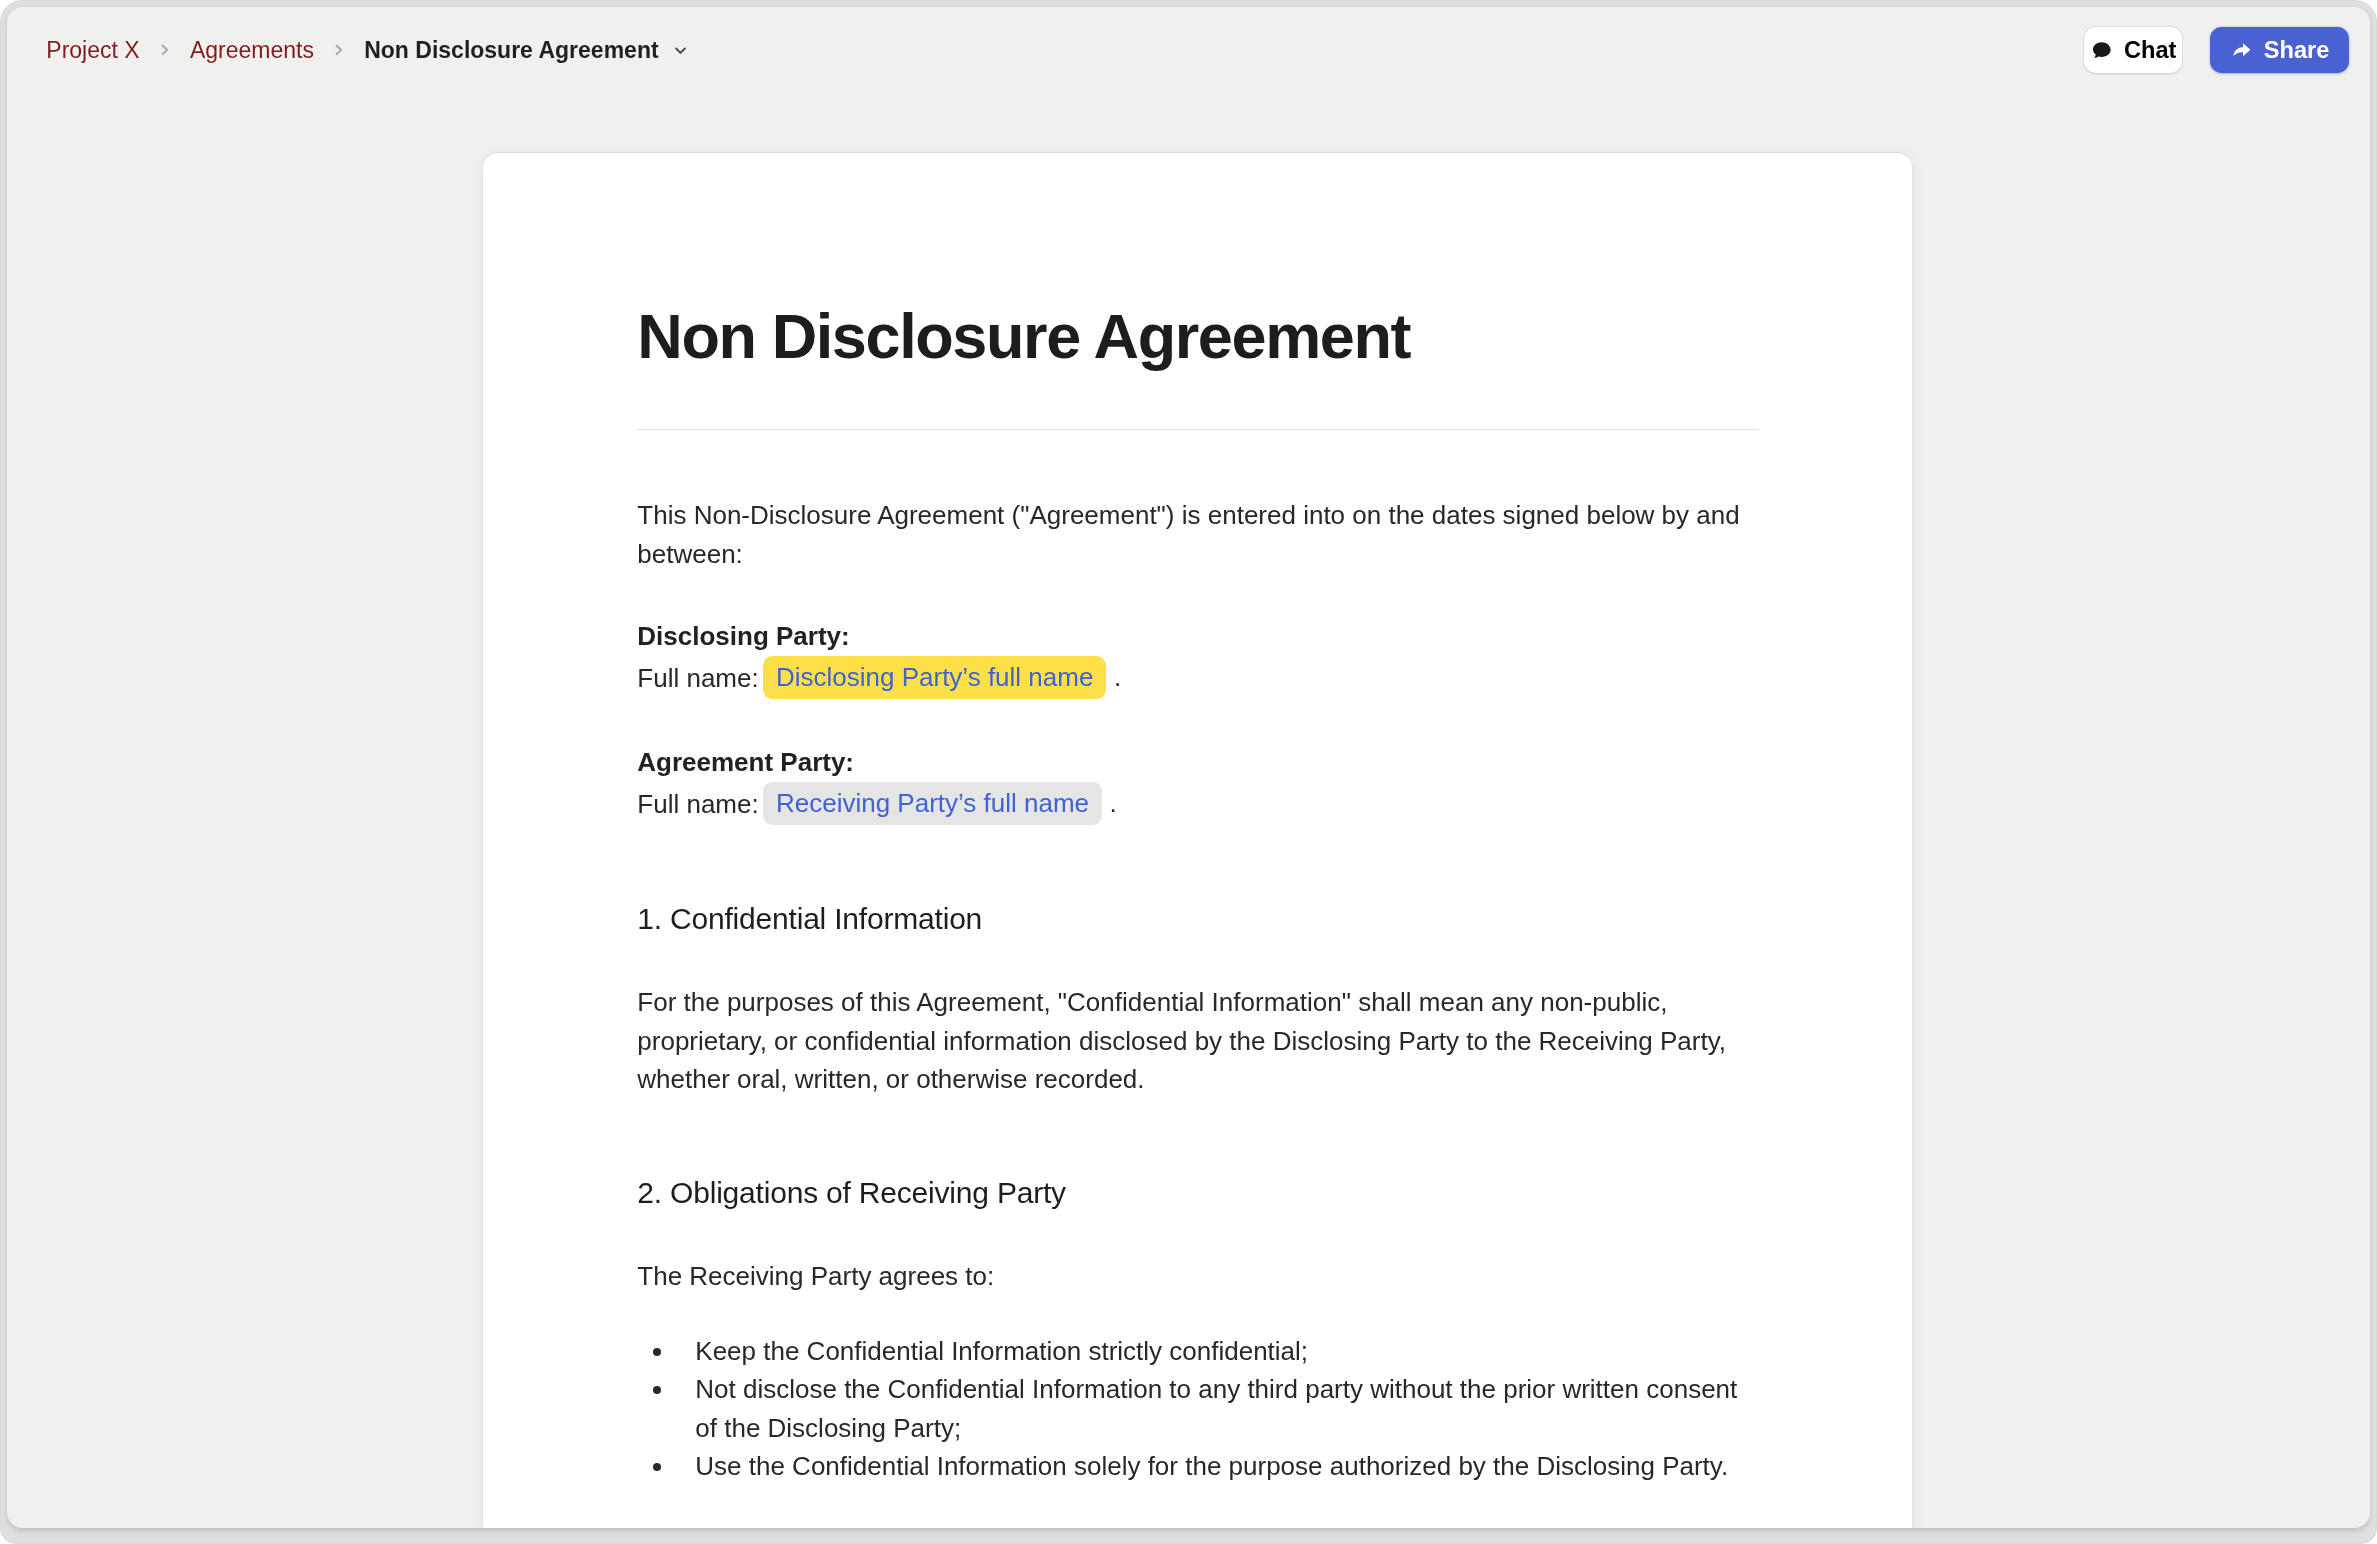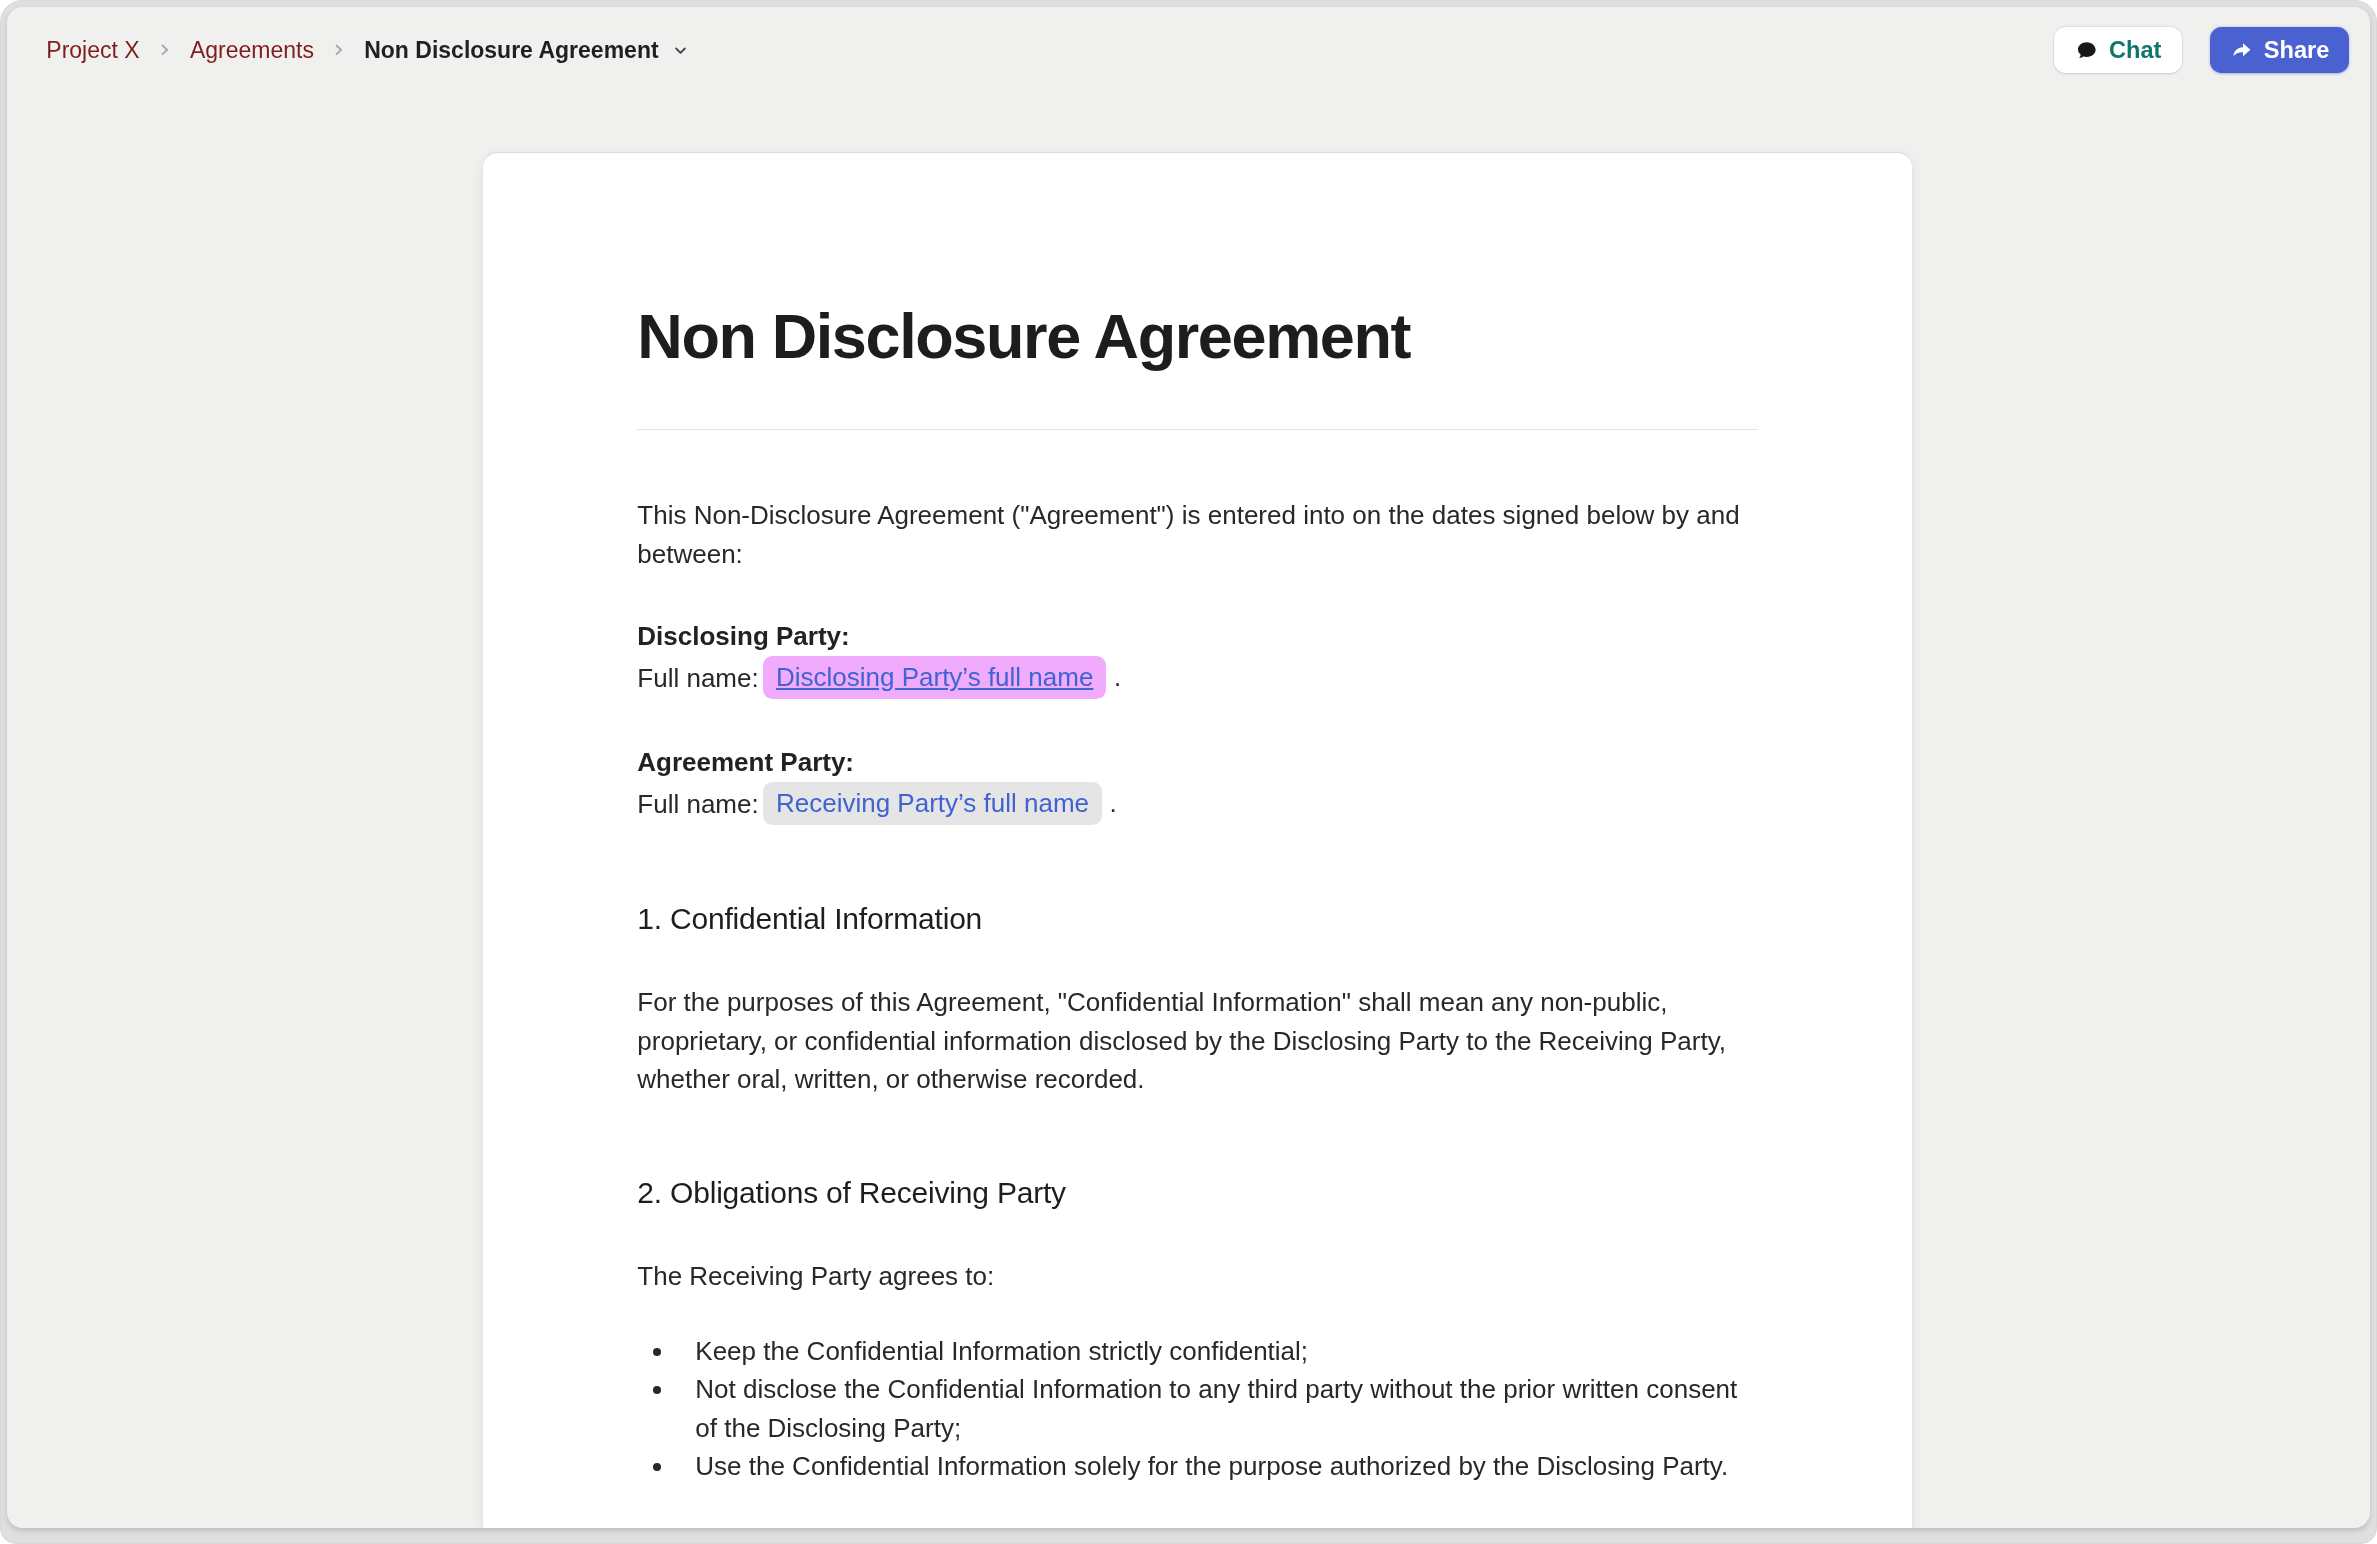--- a/index.html
+++ b/index.html
@@ -36,22 +36,22 @@
   .crumb-current-wrap { display: flex; align-items: center; cursor: pointer; }
   .crumb-current { color: #1e2023; font-weight: 600; }
   .crumb-caret { margin-left: 12.6px; display: flex; align-items: center; }
   .topbar-spacer { flex: 1; }
   .btn {
     height: 46px; display: flex; align-items: center;
     border-radius: 11.8px; font-size: 23.6px; cursor: pointer;
     border: none;
   }
   .btn-chat {
-    background: #ffffff; color: #0f766e; font-weight: 600;
-    padding: 0 21px;
+    background: #ffffff; color: #000000; font-weight: 600;
+    padding: 0 6px;
     box-shadow: 0 0.8px 2.4px rgba(0,0,0,0.14), 0 0 0 0.8px rgba(0,0,0,0.03);
     margin-right: 27.5px;
   }
   .btn-chat .ico { margin-right: 10.2px; display: flex; }
   .btn-share {
     background: #4a61d2; color: #ffffff; font-weight: 600;
     padding: 0 20px;
     box-shadow: 0 0.8px 2.4px rgba(30,50,160,0.35);
   }
   .btn-share .ico { margin-right: 10.2px; display: flex; }
@@ -85,21 +85,21 @@
   .field-line { display: block; }
   .pill {
     display: inline-block;
     padding: 5.5px 12.6px;
     border-radius: 9.4px;
     color: #3f63d2;
     margin-left: 4.7px;
     line-height: 1.25;
     cursor: pointer;
   }
-  .pill-cyan { background: #f0abfc; text-decoration: underline; }
+  .pill-cyan { background: #fde047; }
   .pill-lavender { background: #e5e5e5; }
   .field-suffix { margin-left: 7.9px; }
   .sec-heading {
     font-size: 30px; font-weight: 400; letter-spacing: -0.2px;
     color: #1c1e20; margin-top: 72px;
   }
   .sec-para { margin-top: 42px; }
   .sec-bullets {
     margin-top: 36px;
     padding-left: 39px;

